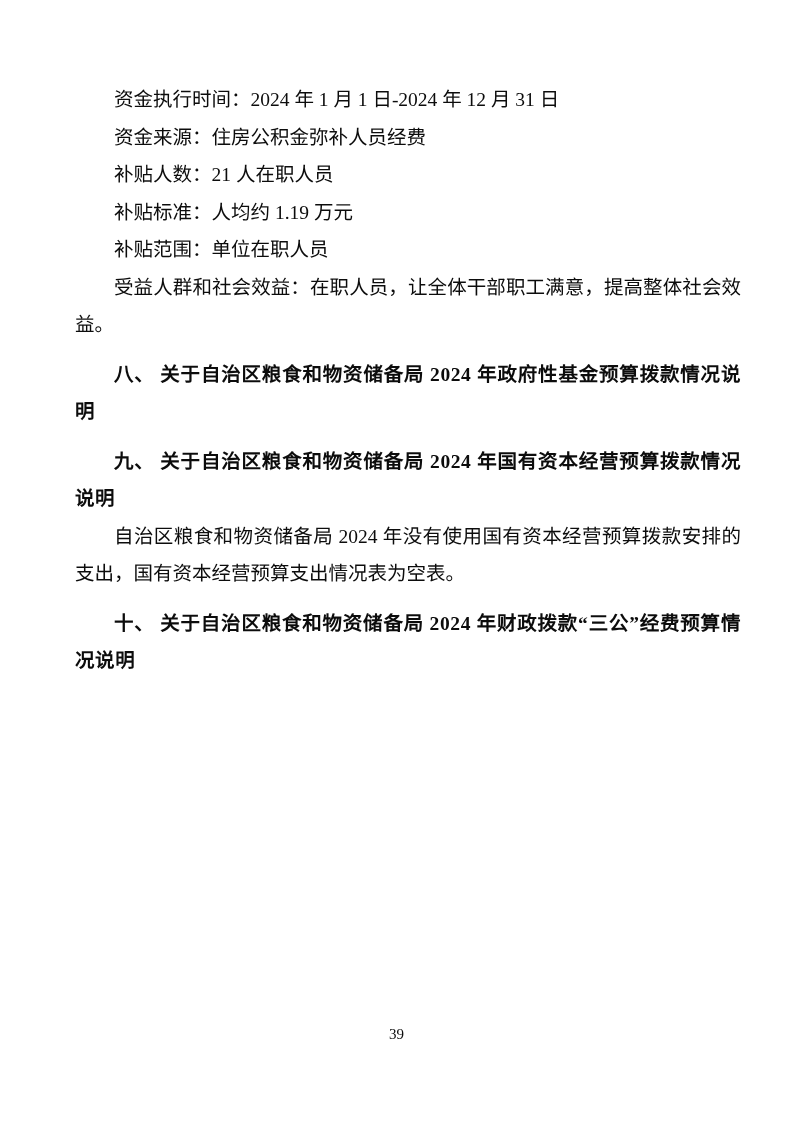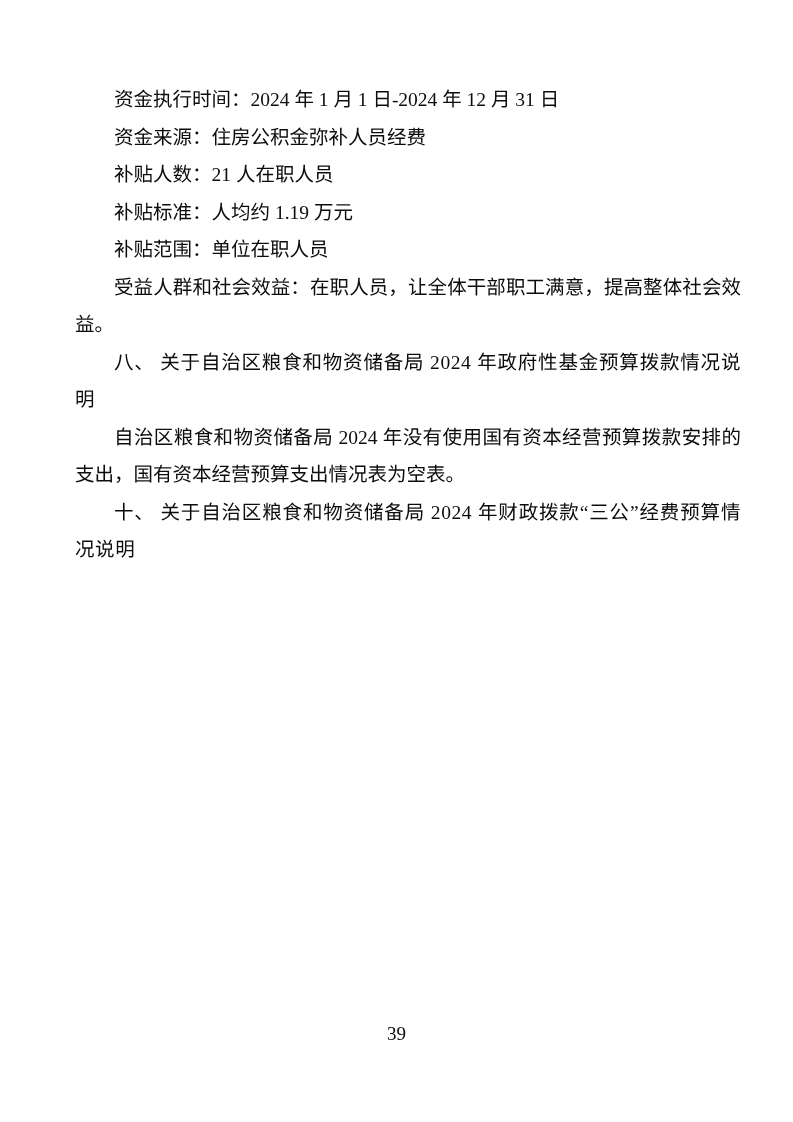--- a/index.html
+++ b/index.html
@@ -25,43 +25,45 @@
     font-size: 19.5px;
     line-height: 37.5px;
     text-align: justify;
   }
   .block {
     margin: 0;
     text-indent: 39px;
     word-break: break-all;
   }
   .block.heading {
-    font-weight: normal;
+    font-weight: bold;
     letter-spacing: 0.6px;
+    margin-top: 12px;
   }
   .page-number {
     position: absolute;
     left: 0;
     top: 1022px;
     width: 793px;
     text-align: center;
-    font-size: 19px;
+    font-size: 15px;
     line-height: 24px;
     color: #0c0c0c;
   }
 </style>
 </head>
 <body>
 
 <div class="page">
   <main class="content" id="doc-body">
       <p class="block para">资金执行时间：2024 年 1 月 1 日-2024 年 12 月 31 日</p>
       <p class="block para">资金来源：住房公积金弥补人员经费</p>
       <p class="block para">补贴人数：21 人在职人员</p>
       <p class="block para">补贴标准：人均约 1.19 万元</p>
       <p class="block para">补贴范围：单位在职人员</p>
       <p class="block para">受益人群和社会效益：在职人员，让全体干部职工满意，提高整体社会效益。</p>
       <p class="block heading">八、 关于自治区粮食和物资储备局 2024 年政府性基金预算拨款情况说明</p>
+      <p class="block heading">九、 关于自治区粮食和物资储备局 2024 年国有资本经营预算拨款情况说明</p>
       <p class="block para">自治区粮食和物资储备局 2024 年没有使用国有资本经营预算拨款安排的支出，国有资本经营预算支出情况表为空表。</p>
       <p class="block heading">十、 关于自治区粮食和物资储备局 2024 年财政拨款“三公”经费预算情况说明</p>
     </main>
   <div class="page-number">39</div>
 </div>
 
 </body></html>

